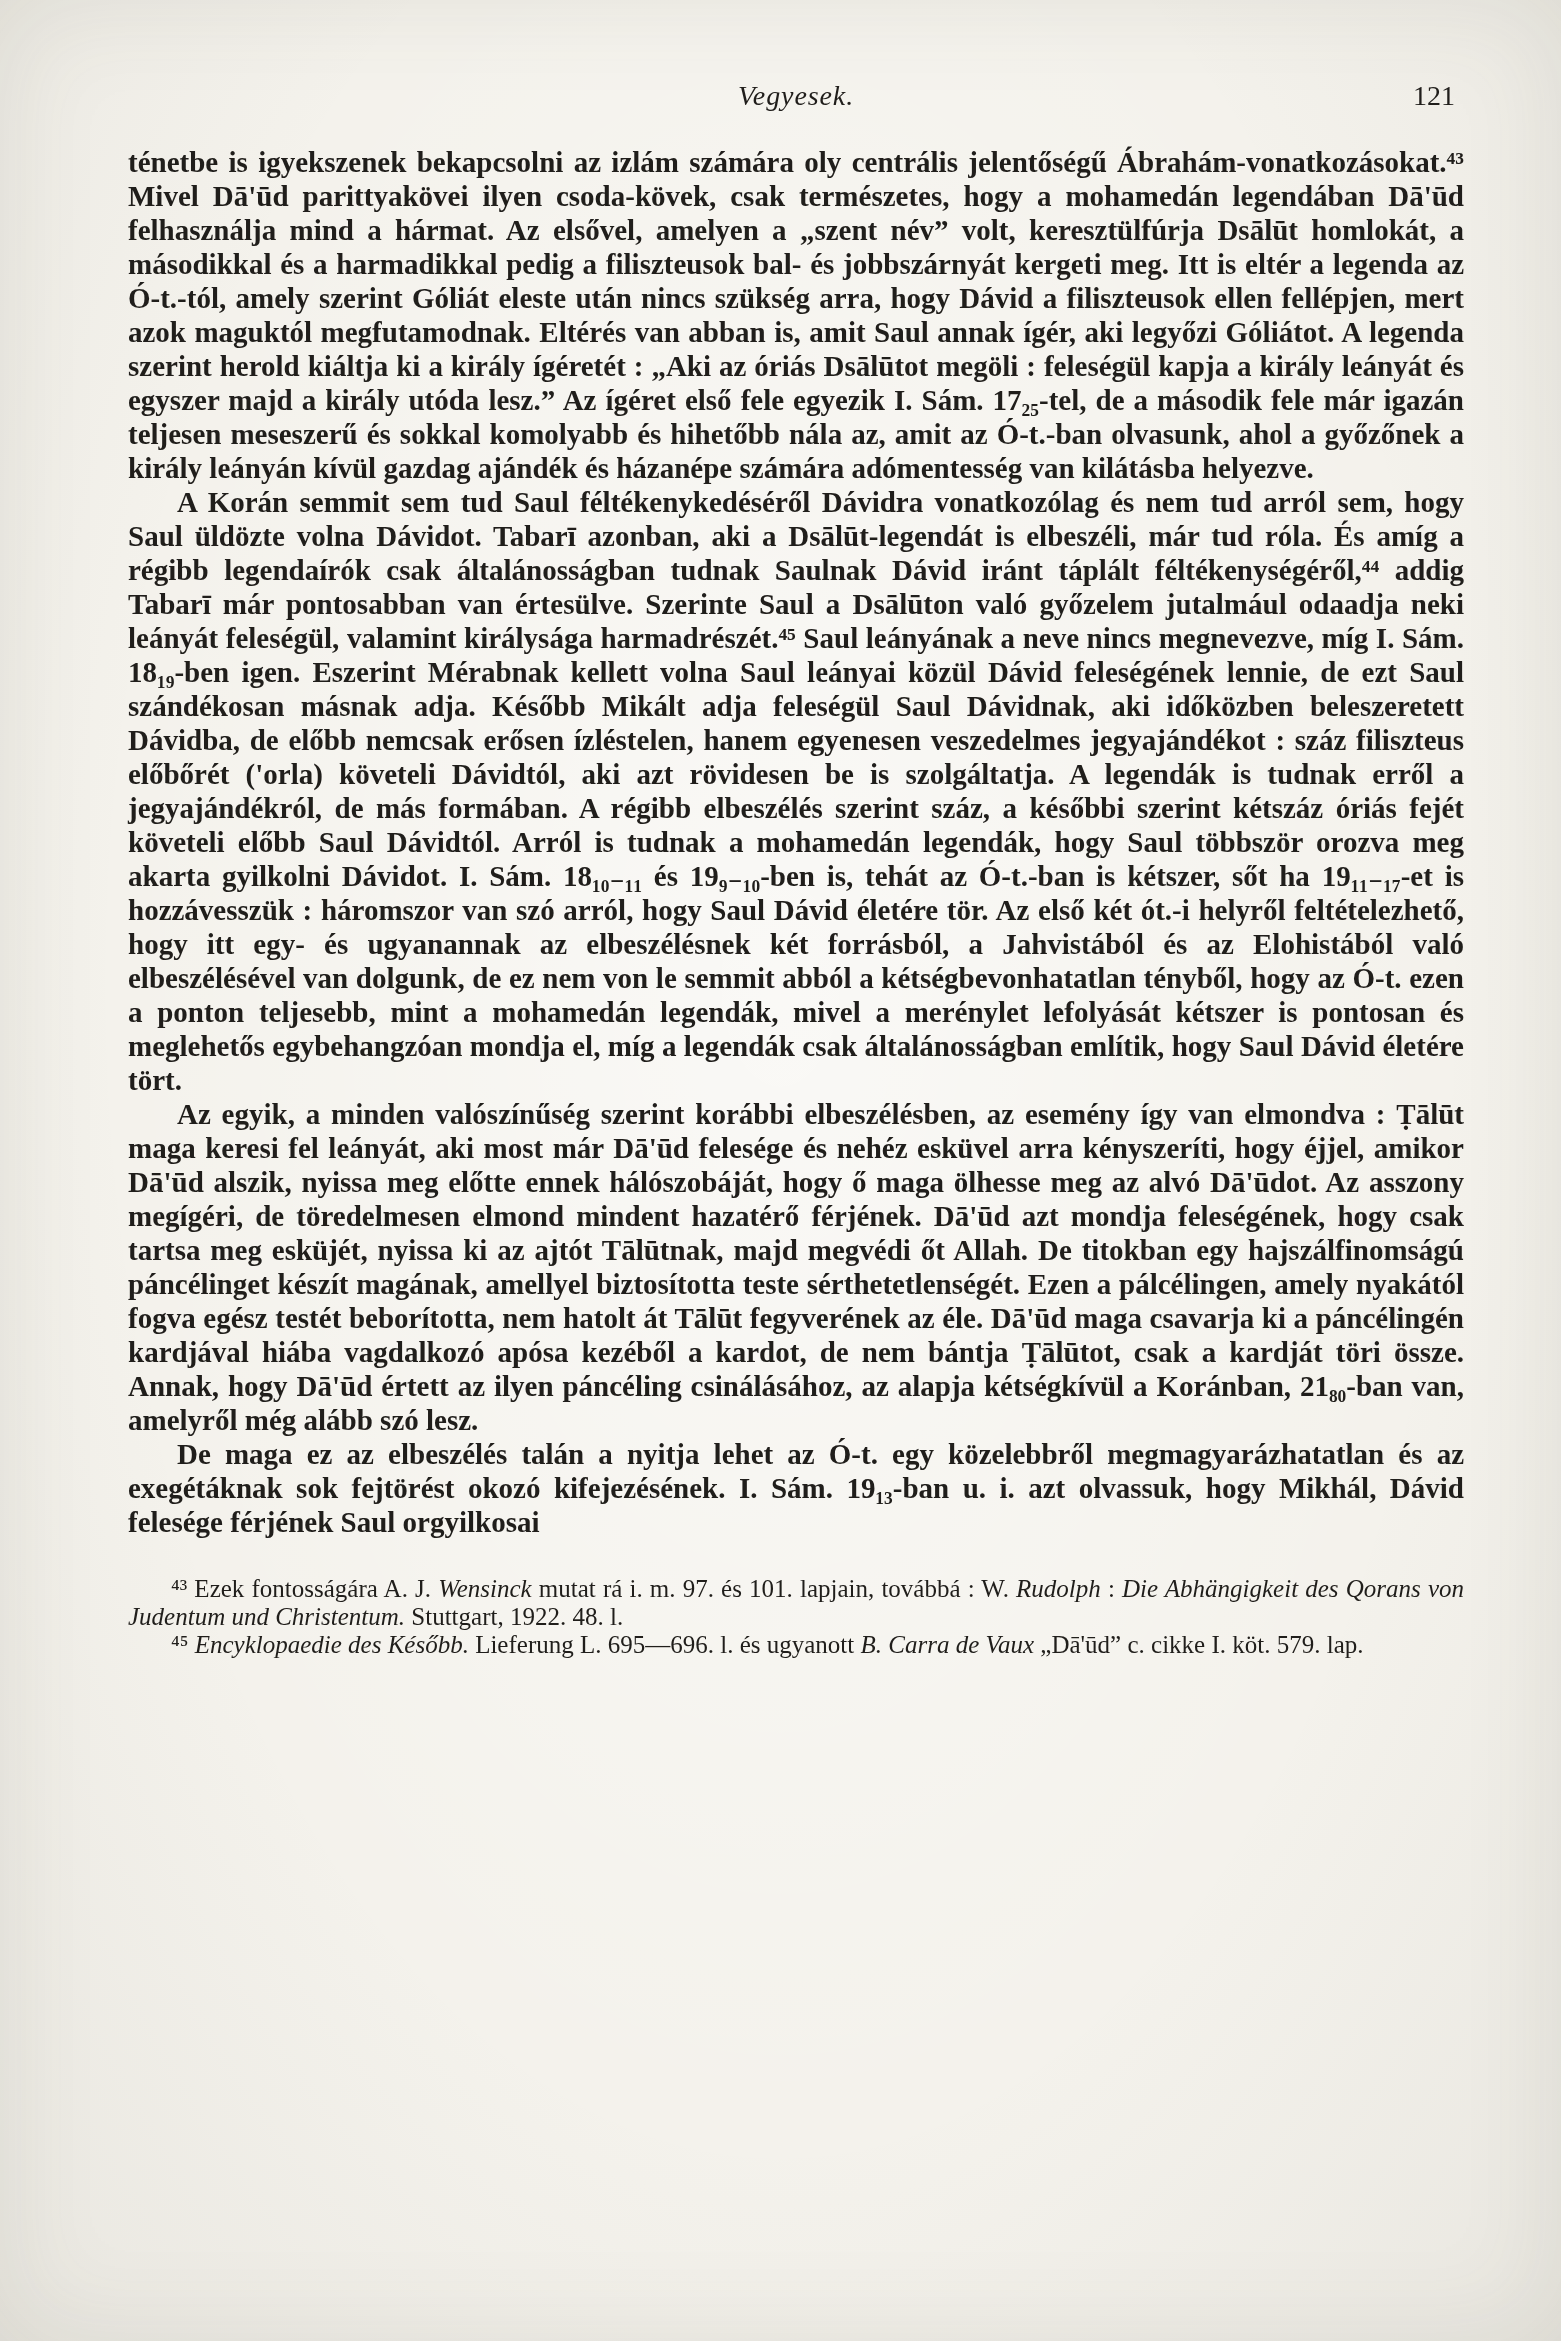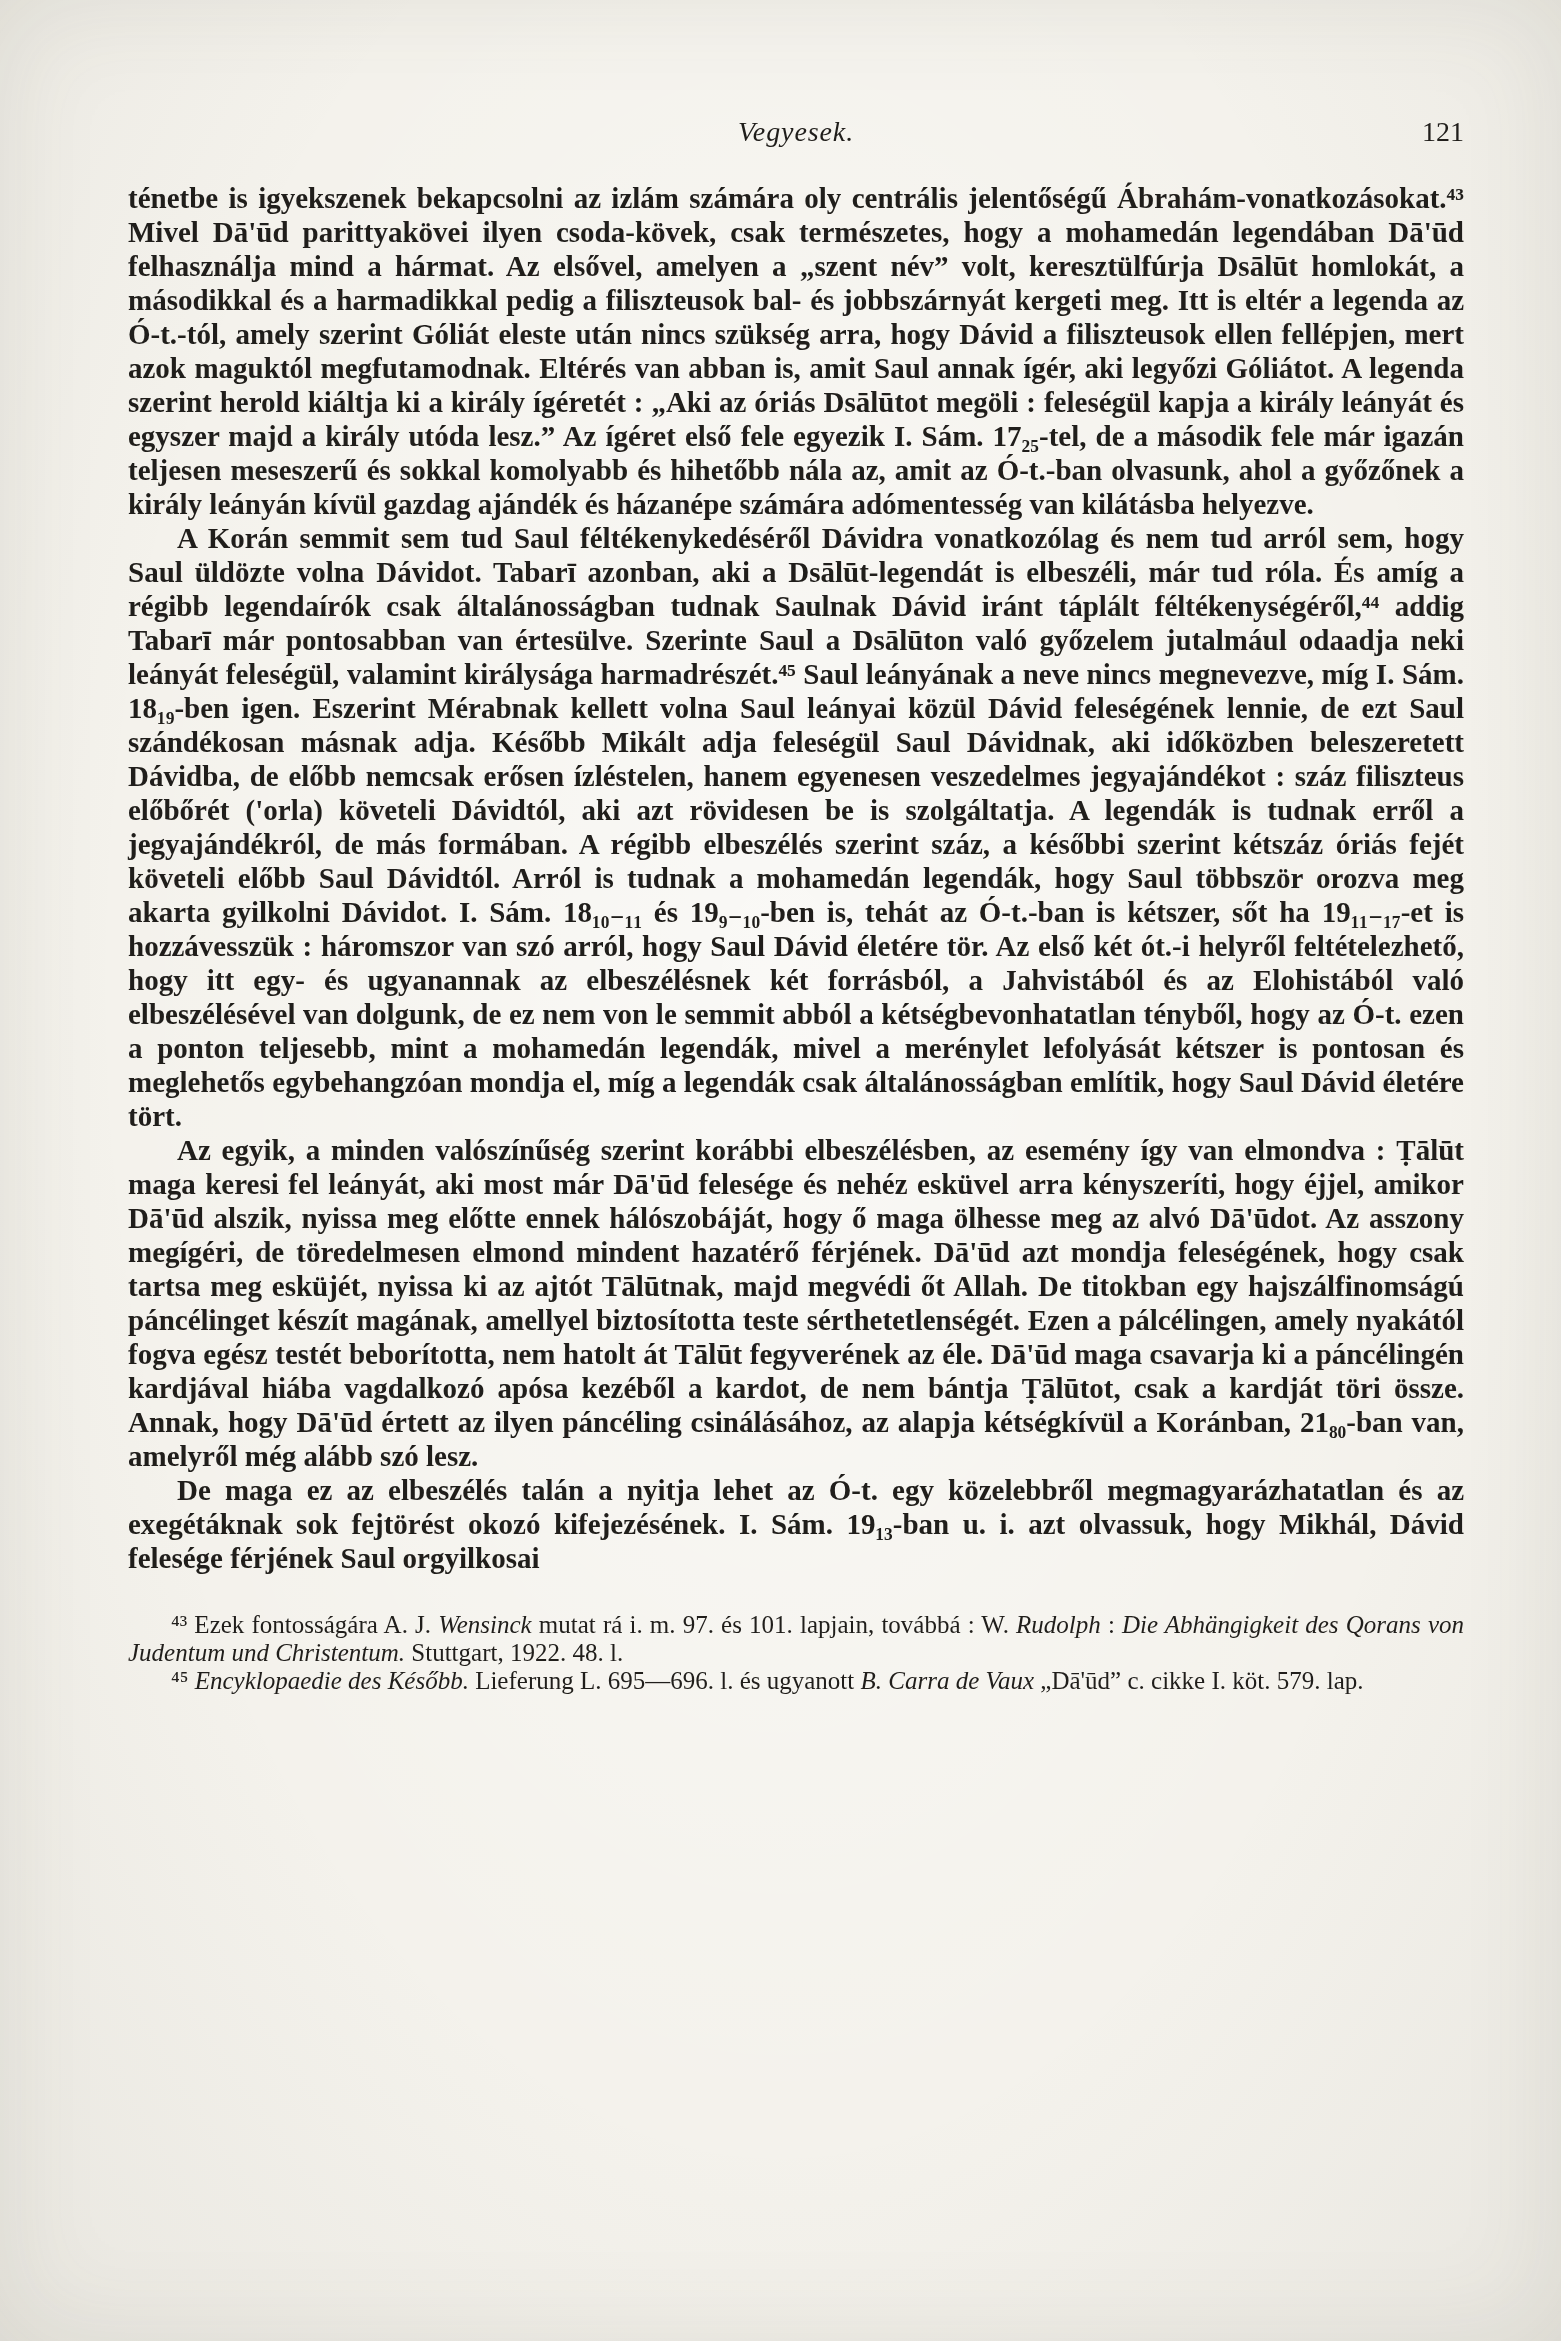--- a/index.html
+++ b/index.html
@@ -21,31 +21,30 @@
     font-family: "Liberation Serif", "DejaVu Serif", serif;
     box-shadow: inset 0 0 104px rgba(80,75,60,0.10);
     overflow: hidden;
   }
   .page-header {
     position: relative;
     height: 36px;
     margin-bottom: 31px;
     font-size: 28px;
     line-height: 36px;
-    margin-top: 36px;
   }
   .running-title {
     display: block;
     text-align: center;
     font-style: italic;
     letter-spacing: 0.9px;
   }
   .page-number {
     position: absolute;
-    right: 0;
+    right: 9px;
     top: 0;
     font-style: normal;
     text-align: right;
   }
   .text-block {
     font-size: 29px;
     line-height: 34px;
     text-align: justify;
     font-weight: bold;
   }

